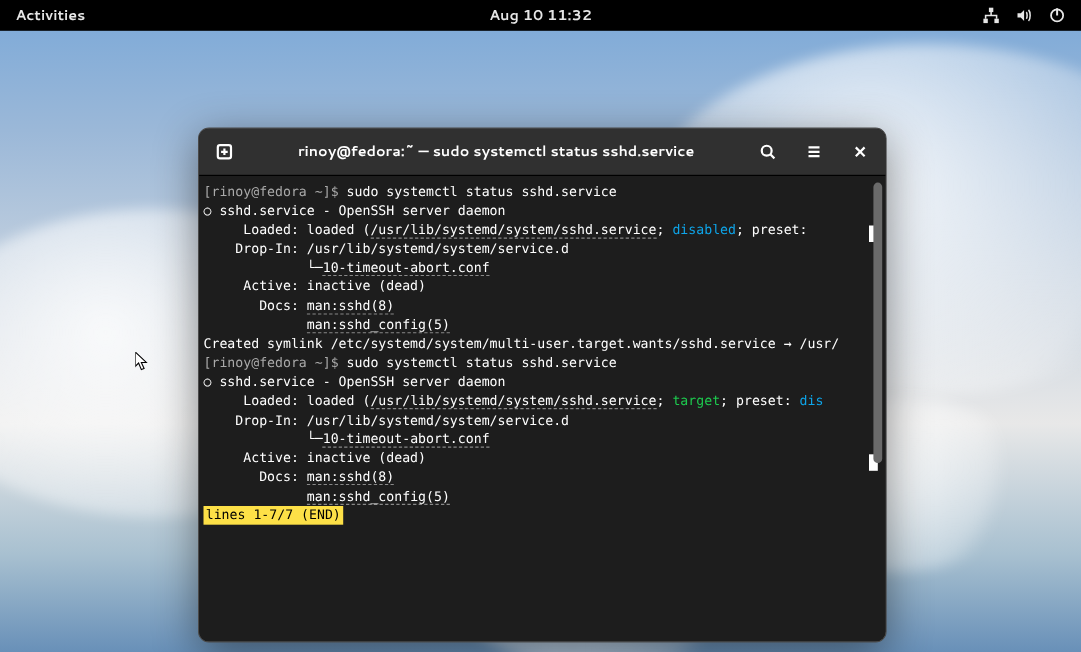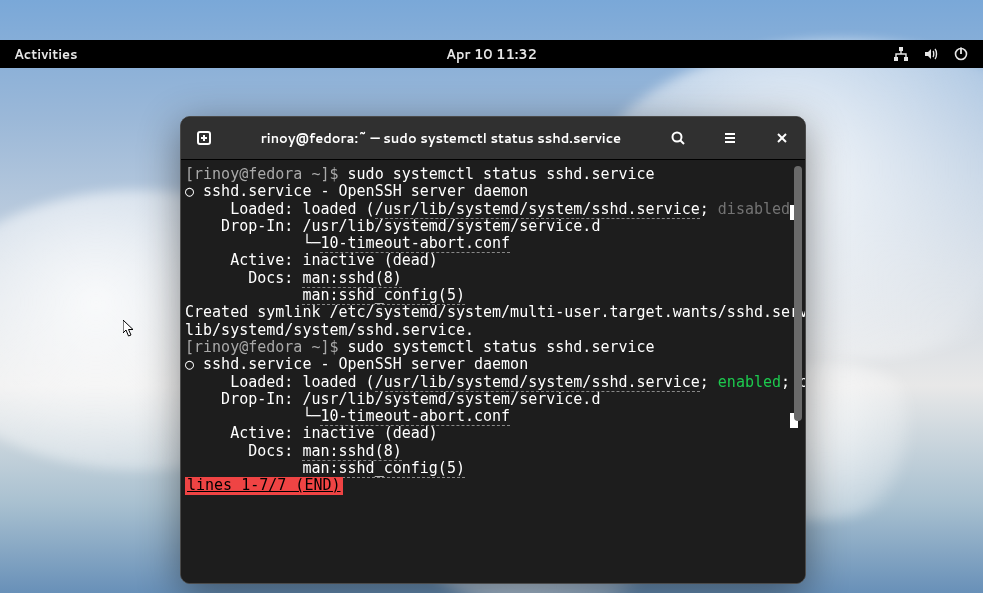--- a/index.html
+++ b/index.html
@@ -13,62 +13,62 @@
     .cloud { position:absolute; background:radial-gradient(circle at 40% 40%,rgba(255,255,255,0.85),rgba(255,255,255,0.3) 60%,transparent 70%); border-radius:50%; filter:blur(6px); }
     .c1{width:440px;height:280px;left:-80px;top:190px;}
     .c2{width:520px;height:320px;right:-120px;top:40px;}
     .c3{width:300px;height:180px;left:400px;top:430px;}
     .c4{width:260px;height:160px;right:40px;top:360px;}
 
     
     .topbar{
       position:absolute;top:0;left:0;right:0;height:28px;
       background:#000;color:#e6e6e6;display:flex;align-items:center;
-      font-size:13px;font-weight:600;margin-top:40px;
+      font-size:13px;font-weight:600;
     }
     .topbar .left{display:flex;align-items:center;gap:0;}
     .topbar .btn{padding:0 14px;height:28px;display:flex;align-items:center;gap:8px;cursor:default;}
     .topbar .center{position:absolute;left:50%;transform:translateX(-50%);}
     .topbar .right{margin-left:auto;display:flex;align-items:center;gap:14px;padding-right:14px;}
     .topbar svg{width:16px;height:16px;fill:#e6e6e6;}
 
     
     .window{
       position:absolute;left:180px;top:116px;width:626px;height:468px;
       background:#1d1d1d;border-radius:10px;overflow:hidden;
       box-shadow:0 10px 40px rgba(0,0,0,0.45);
       display:flex;flex-direction:column;
       border:1px solid #4a4a4a;
     }
     .titlebar{
       height:42px;background:#303030;display:flex;align-items:center;
-      padding:0 6px;gap:18px;color:#fff;font-size:13px;font-weight:700;
+      padding:0 6px;gap:8px;color:#fff;font-size:13px;font-weight:700;
     }
     .tb-btn{
       width:34px;height:34px;border-radius:6px;display:flex;align-items:center;justify-content:center;
       cursor:default;
     }
     .tb-btn svg{width:16px;height:16px;stroke:#fff;fill:none;stroke-width:2;}
     .tb-title{flex:1;text-align:center;white-space:nowrap;overflow:hidden;text-overflow:ellipsis;padding:0 4px;}
 
     .term-body{
       flex:1;position:relative;background:#1d1d1d;border-top:1px solid #000;
     }
     .term-scroll{
       position:absolute;inset:0;overflow:hidden;
       font-family:"DejaVu Sans Mono","Liberation Mono",monospace;
-      font-size:15px;line-height:17.3px;color:#fff;
+      font-size:12px;line-height:17.3px;color:#fff;
       padding:6px 0 6px 0;
     }
     .line{white-space:pre;padding:0 4px;}
     .dim{color:#a9a9a9;}
-    .yellow{color:#737373;}
+    .yellow{color:#0ea5e9;}
     .green{color:#1dc94e;}
     .dashed{border-bottom:1px dashed #888;margin-top:46px;}
-    .pager{background:#ef4444;color:#000;display:inline-block;padding:0 2px;text-decoration:underline;}
+    .pager{background:#fde047;color:#000;display:inline-block;padding:0 2px;}
     .scrollbar{
       position:absolute;right:2px;top:6px;bottom:6px;width:10px;
       background:transparent;border-radius:5px;
     }
     .scrollbar .thumb{
       position:absolute;top:0;width:8px;left:1px;height:62%;
       background:#6a6a6a;border-radius:4px;
     }
     .hl-block{position:absolute;right:7px;width:8px;height:15px;background:#fff;}
     .hl-block.b1{top:45px;}
@@ -88,21 +88,21 @@
 <div class="cloud c3"></div>
 <div class="cloud c4"></div>
 
 <div class="topbar">
   <div class="left">
     <div class="btn">
       <span>Activities</span>
     </div>
   </div>
   <div class="center btn">
-    <span>Apr 10  11:32</span>
+    <span>Aug 10  11:32</span>
   </div>
   <div class="right">
     <svg viewBox="0 0 16 16">
         <rect x="6" y="1" width="4" height="4" fill="#e6e6e6"></rect>
         <rect x="1" y="11" width="4" height="4" fill="#e6e6e6"></rect>
         <rect x="11" y="11" width="4" height="4" fill="#e6e6e6"></rect>
         <path d="M8 5 V8 H3 V11 M8 8 H13 V11" stroke="#e6e6e6" stroke-width="1.4" fill="none"></path>
       </svg>
     <svg viewBox="0 0 16 16">
         <path d="M2 6v4h3l3 3V3L5 6H2z" fill="#e6e6e6"></path>
@@ -152,25 +152,24 @@
       <div class="line">○ sshd.service - OpenSSH server daemon</div>
       <div class="line"><span>     Loaded: loaded (</span><span class="dashed">/usr/lib/systemd/system/sshd.service</span><span>; </span><span class="yellow">disabled</span><span>; preset: </span></div>
       <div class="line">    Drop-In: /usr/lib/systemd/system/service.d</div>
       <div class="line"><span>             └─</span><span class="dashed">10-timeout-abort.conf</span></div>
       <div class="line">     Active: inactive (dead)</div>
       <div class="line"><span>       Docs: </span><span class="dashed">man:sshd(8)</span></div>
       <div class="line"><span>             </span><span class="dashed">man:sshd_config(5)</span></div>
       <div class="line"></div>
 
       <div class="line">Created symlink /etc/systemd/system/multi-user.target.wants/sshd.service → /usr/</div>
-      <div class="line">lib/systemd/system/sshd.service.</div>
 
       <div class="line"><span class="dim">[rinoy@fedora ~]$ </span><span>sudo systemctl status sshd.service</span></div>
       <div class="line">○ sshd.service - OpenSSH server daemon</div>
-      <div class="line"><span>     Loaded: loaded (</span><span class="dashed">/usr/lib/systemd/system/sshd.service</span><span>; </span><span class="green">enabled</span><span>; preset: </span><span class="yellow">dis</span></div>
+      <div class="line"><span>     Loaded: loaded (</span><span class="dashed">/usr/lib/systemd/system/sshd.service</span><span>; </span><span class="green">target</span><span>; preset: </span><span class="yellow">dis</span></div>
       <div class="line">    Drop-In: /usr/lib/systemd/system/service.d</div>
       <div class="line"><span>             └─</span><span class="dashed">10-timeout-abort.conf</span></div>
       <div class="line">     Active: inactive (dead)</div>
       <div class="line"><span>       Docs: </span><span class="dashed">man:sshd(8)</span></div>
       <div class="line"><span>             </span><span class="dashed">man:sshd_config(5)</span></div>
       <div class="line"><span class="pager">lines 1-7/7 (END)</span></div>
 
       <div class="hl-block b1"></div>
       <div class="hl-block b2"></div>
     </div>

